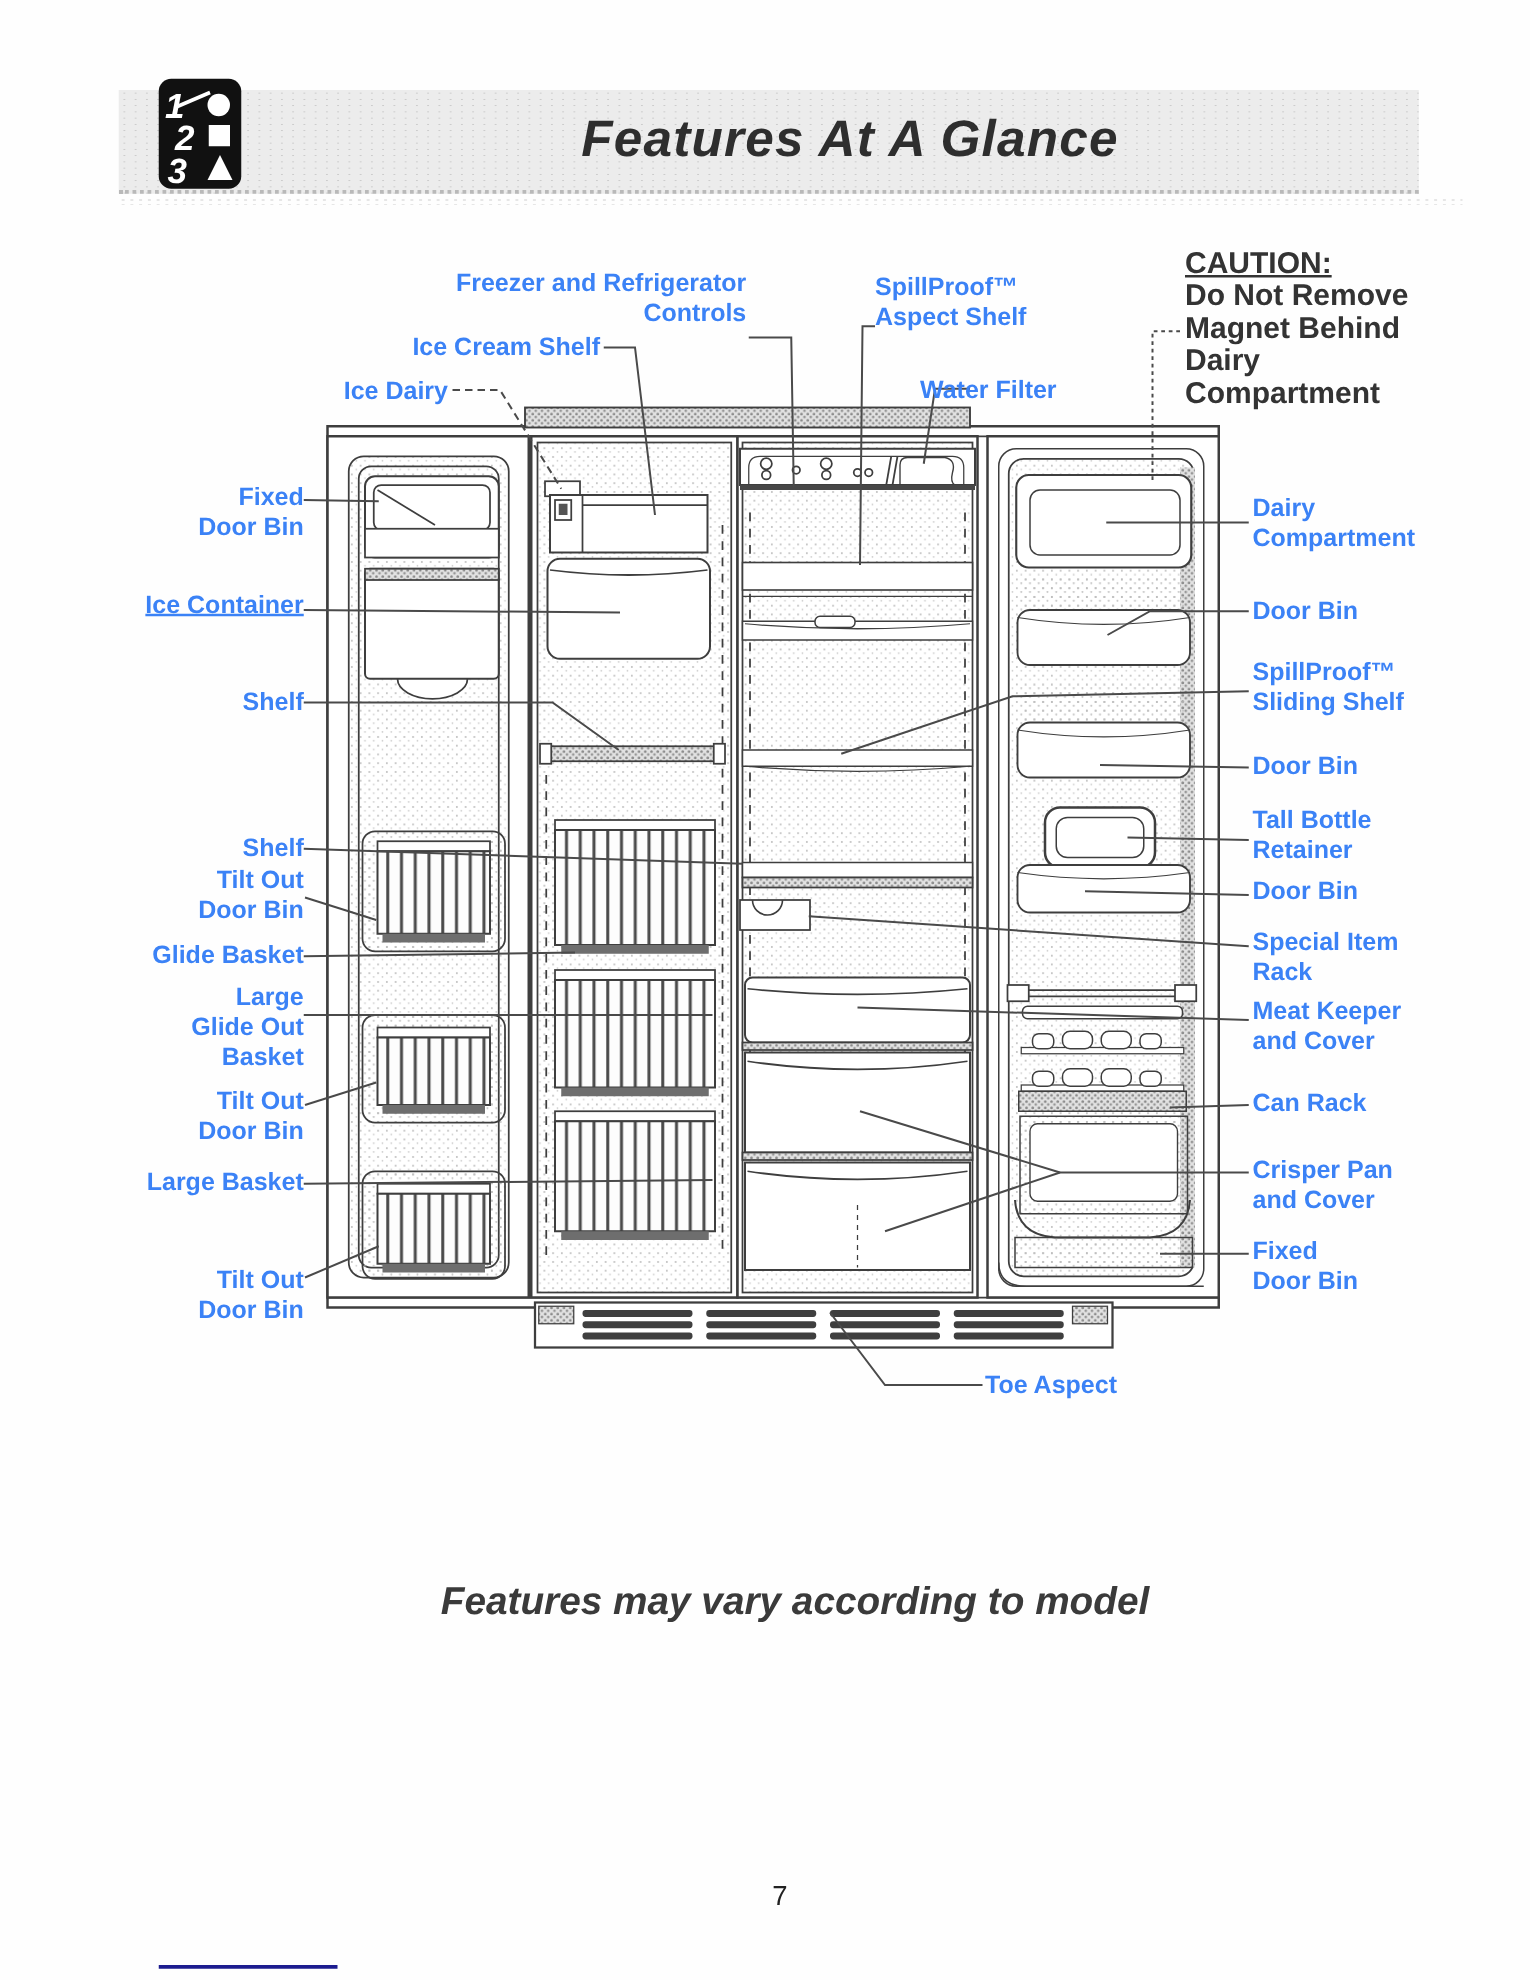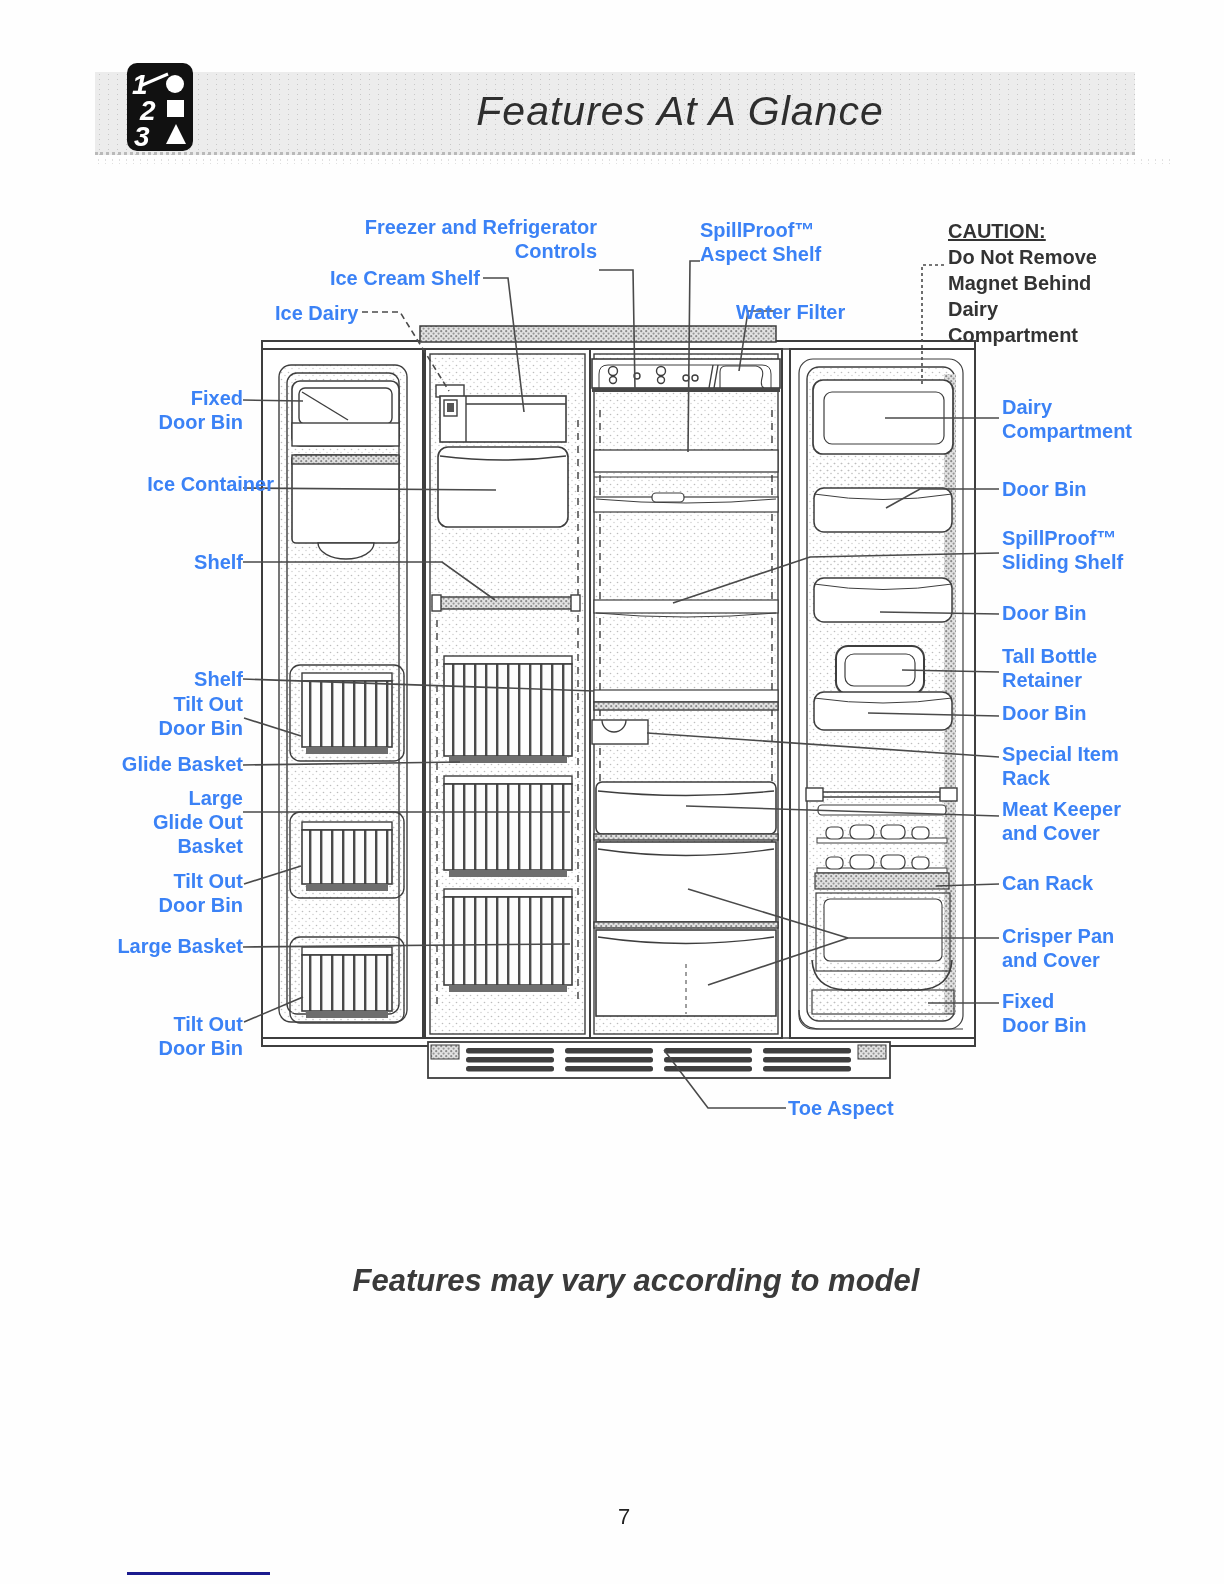--- a/index.html
+++ b/index.html
@@ -6,27 +6,27 @@
   .page{position:relative;width:1224px;height:1584px;background:#fefefe;overflow:hidden;
         font-family:"Liberation Sans", sans-serif;color:#333;}
   
   .hdr-band{position:absolute;left:95px;top:72px;width:1040px;height:80px;
     background-color:#ececec;
     background-image:radial-gradient(#c7c7c7 0.9px, transparent 1px);
     background-size:9px 5px;border-bottom:3px dotted #b9b9b9;}
   .hdr-edge{position:absolute;left:95px;top:158px;width:1075px;height:6px;
     background-image:radial-gradient(#cdcdcd 0.8px, transparent 1px);background-size:7px 4px;}
   .hdr-title{position:absolute;left:420px;top:88px;width:520px;text-align:center;
-    font-size:41px;font-weight:normal;font-style:italic;letter-spacing:1px;color:#2e2e2e;}
+    font-size:41px;font-weight:bold;font-style:italic;letter-spacing:1px;color:#2e2e2e;}
   .hdr-icon{position:absolute;left:126px;top:62px;}
   
   .lbl{position:absolute;font-size:20px;font-weight:bold;line-height:24px;
        white-space:pre-line;color:#3b82f6;}
   .lbl.r{text-align:right;}
-  .caution{position:absolute;left:948px;top:218px;width:200px;font-size:20px;
+  .caution{position:absolute;left:948px;top:198px;width:200px;font-size:24px;
            font-weight:bold;line-height:26px;color:#333;}
   .caution .ct{text-decoration:underline;}
   .caution .cb{white-space:pre-line;}
   
   .note{position:absolute;left:300px;top:1263px;width:672px;text-align:center;
         font-size:31px;font-weight:bold;font-style:italic;color:#3a3a3a;}
   .pgnum{position:absolute;left:600px;top:1504px;width:48px;text-align:center;
          font-size:22px;color:#222;}
   .rule{position:absolute;left:127px;top:1572px;width:143px;height:3px;}
   svg.art{position:absolute;left:0;top:0;}
@@ -329,21 +329,21 @@
   <div class="caution">
     <div class="ct">CAUTION:</div>
     <div class="cb">Do Not Remove
 Magnet Behind
 Dairy
 Compartment</div>
   </div>
 
   <div class="lbl r" style="right:981px;top:386px;">Fixed
 Door Bin</div>
-  <div class="lbl r" style="right:950px;top:472px;">Ice Container</div>
+  <div class="lbl r" style="right:981px;top:472px;text-decoration:underline;">Ice Container</div>
   <div class="lbl r" style="right:981px;top:550px;">Shelf</div>
   <div class="lbl r" style="right:981px;top:667px;">Shelf</div>
   <div class="lbl r" style="right:981px;top:692px;">Tilt Out
 Door Bin</div>
   <div class="lbl r" style="right:981px;top:752px;">Glide Basket</div>
   <div class="lbl r" style="right:981px;top:786px;">Large
 Glide Out
 Basket</div>
   <div class="lbl r" style="right:981px;top:869px;">Tilt Out
 Door Bin</div>

